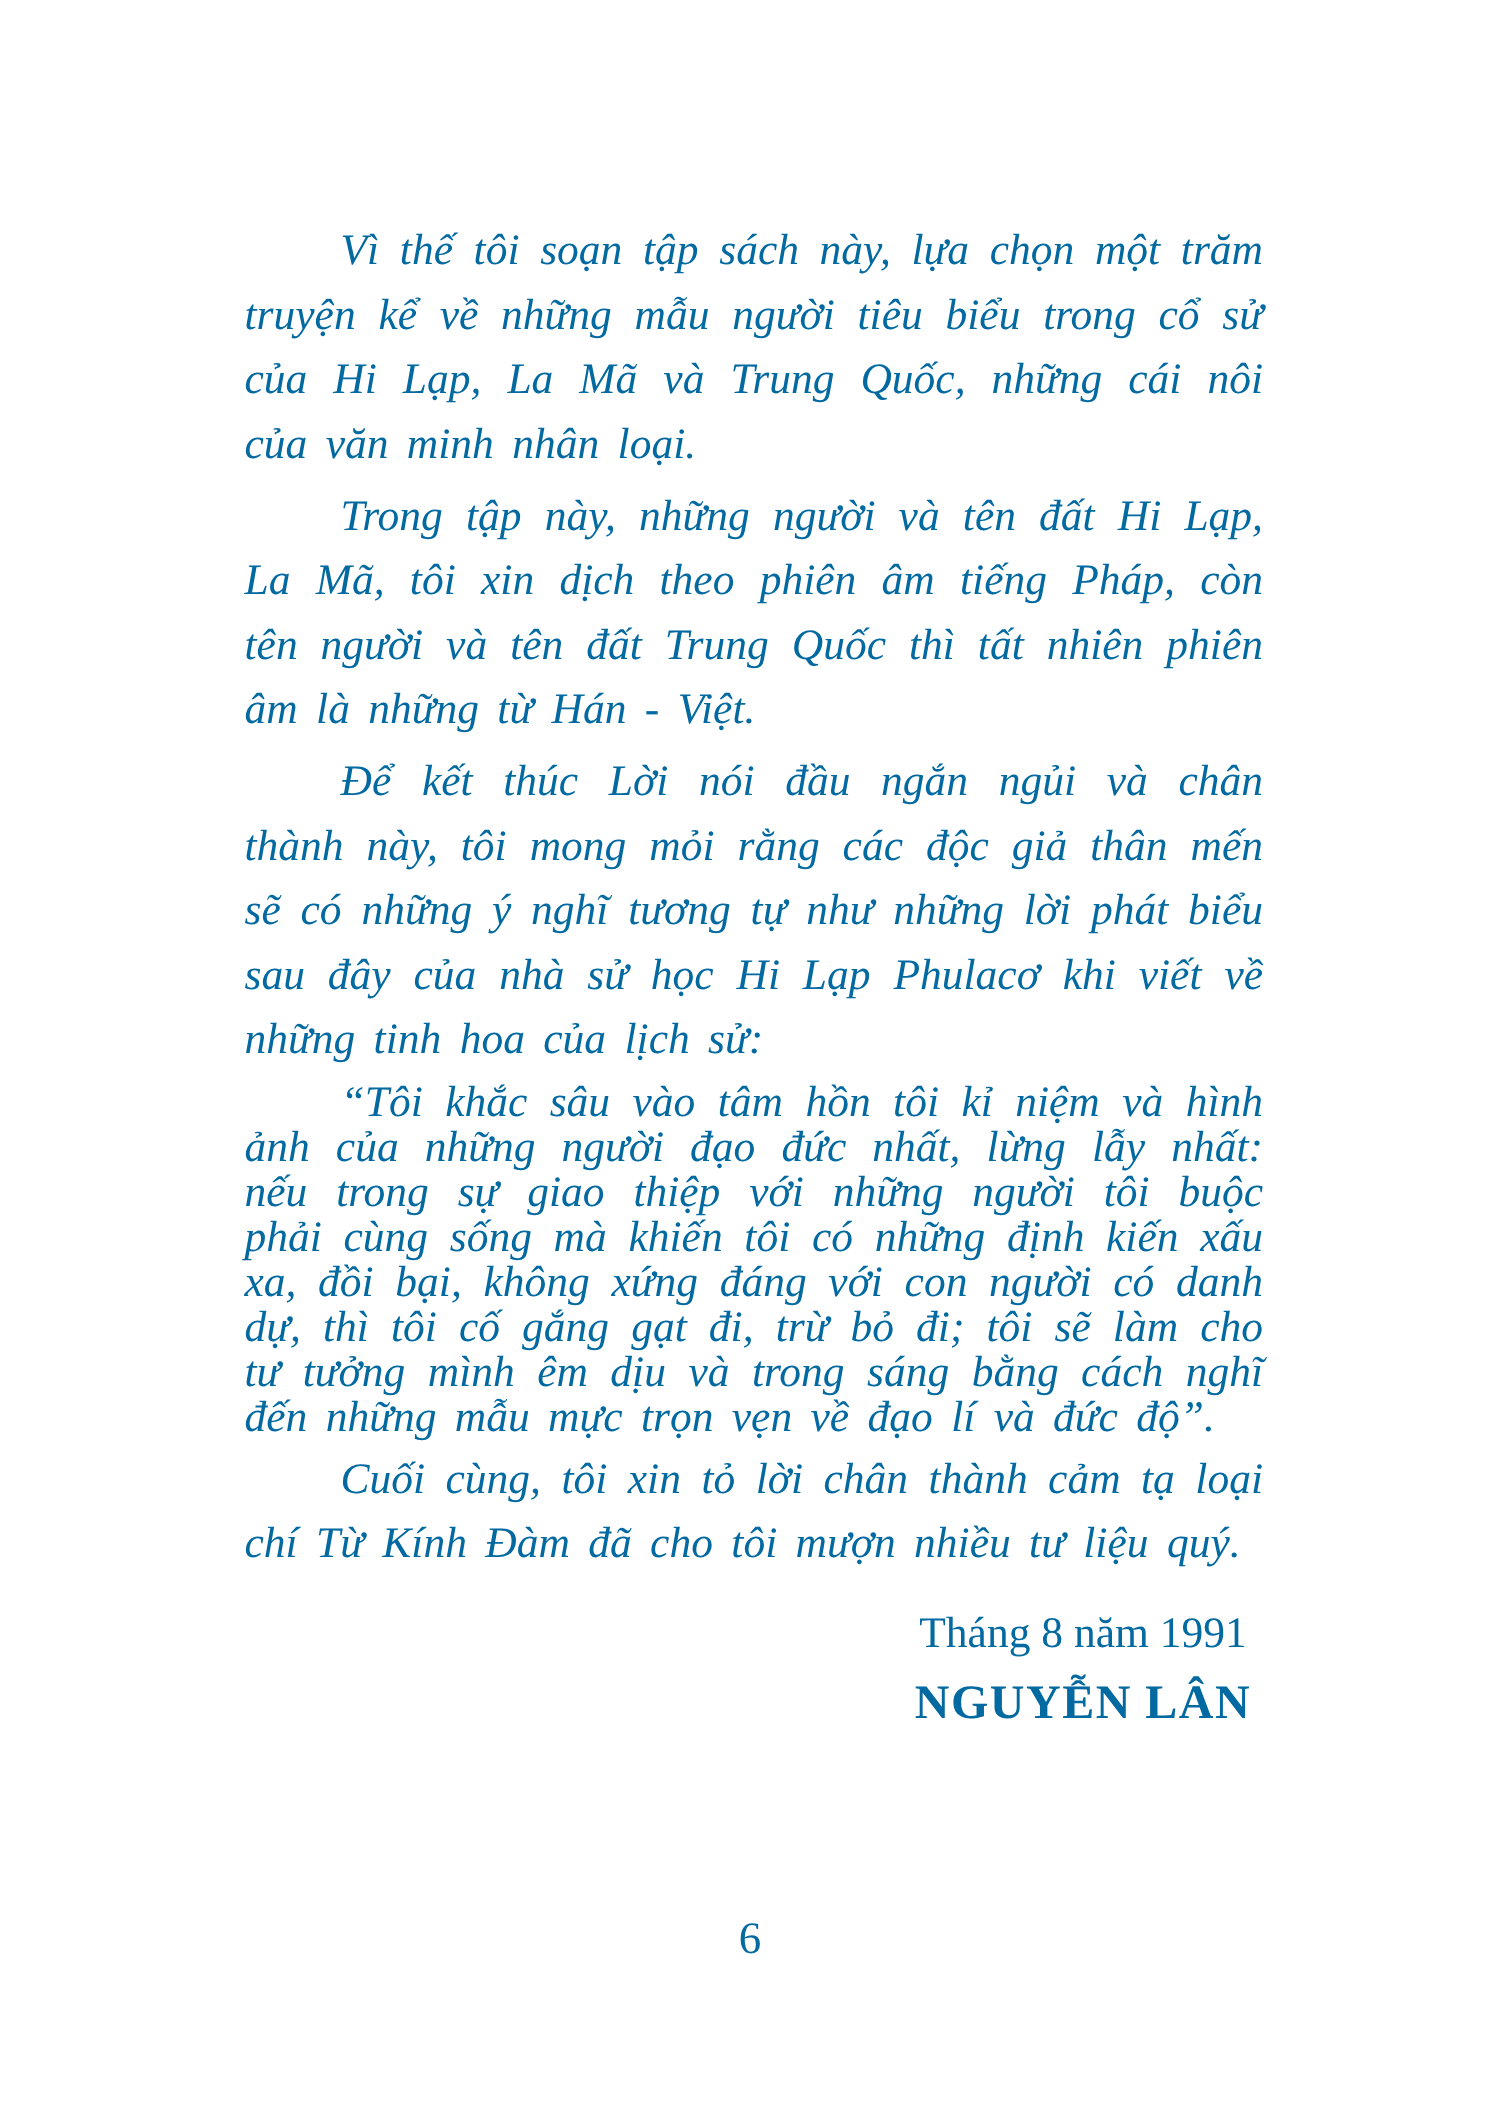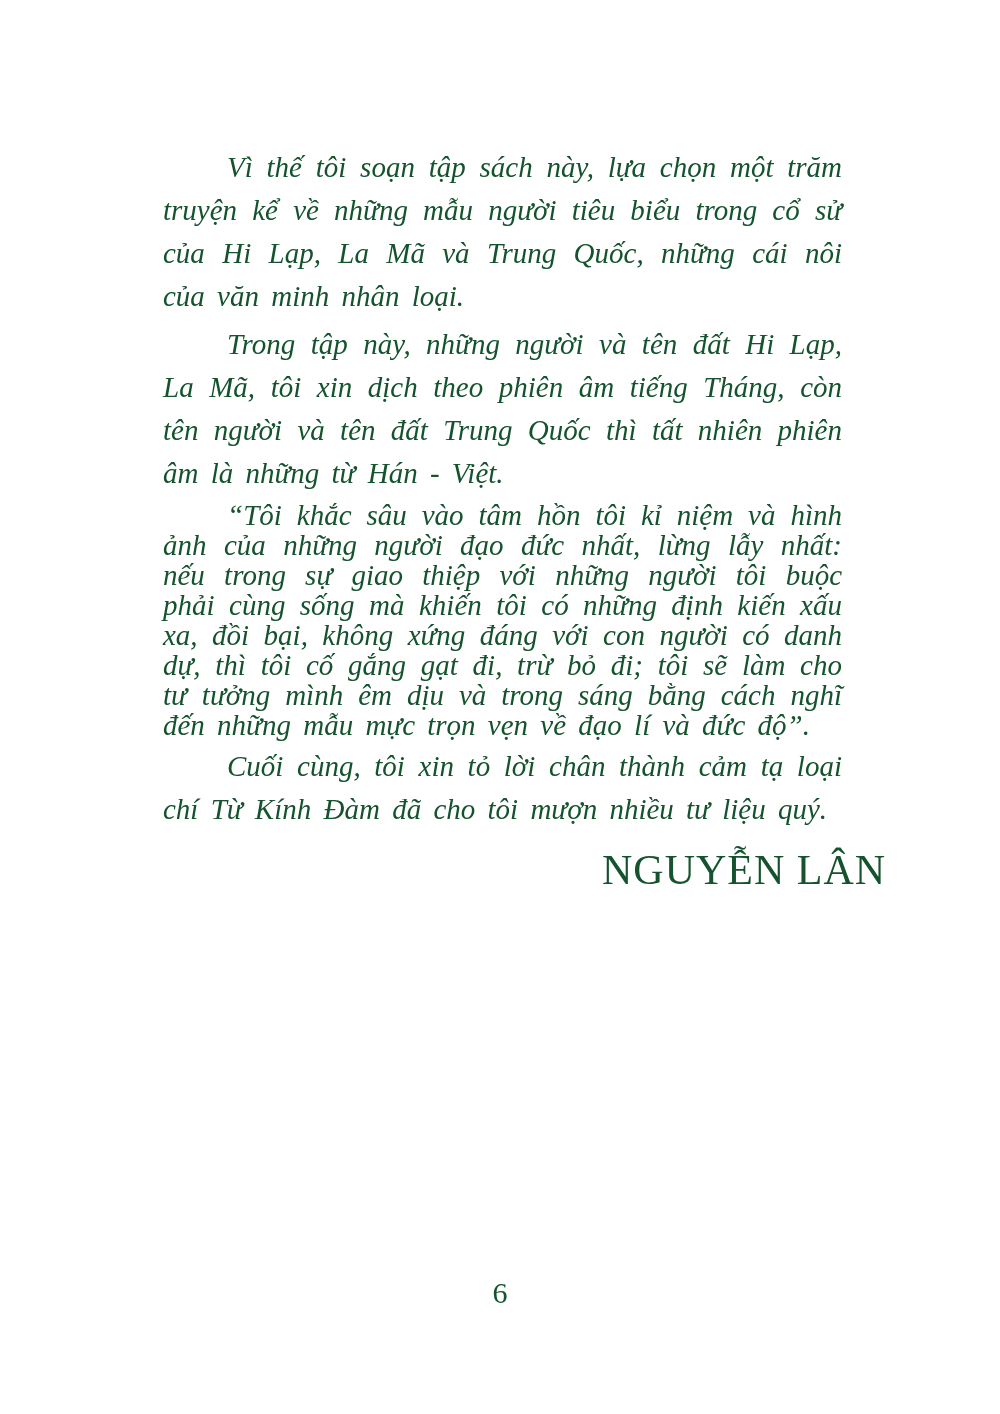--- a/index.html
+++ b/index.html
@@ -6,21 +6,21 @@
     margin: 0;
     padding: 0;
     background: #e9e9e9;
   }
   .page {
     position: relative;
     width: 1000px;
     height: 1414px;
     margin: 0 auto;
     background: #ffffff;
-    color: #14532d;
+    color: #0369a1;
     font-family: "Liberation Serif", serif;
     overflow: hidden;
   }
   .text-block {
     position: absolute;
     left: 163px;
     top: 146px;
     width: 679px;
   }
   .body-par {
@@ -40,42 +40,45 @@
     margin: 16px 0 0 auto;
     text-align: center;
     font-style: normal;
   }
   .signature .date-line {
     font-size: 29px;
     line-height: 44px;
     white-space: nowrap;
   }
   .signature .author-line {
-    font-size: 42px;
+    font-size: 32px;
     line-height: 46px;
     letter-spacing: 1px;
     white-space: nowrap;
+    font-weight: bold;
   }
   .page-number {
     position: absolute;
     top: 1276px;
     left: 0;
     width: 100%;
     text-align: center;
     font-size: 30px;
     line-height: 34px;
   }
 </style>
 </head>
 <body>
 
 <div class="page">
   <div class="text-block">
     <p class="body-par">Vì thế tôi soạn tập sách này, lựa chọn một trăm truyện kể về những mẫu người tiêu biểu trong cổ sử của Hi Lạp, La Mã và Trung Quốc, những cái nôi của văn minh nhân loại.</p>
-    <p class="body-par">Trong tập này, những người và tên đất Hi Lạp, La Mã, tôi xin dịch theo phiên âm tiếng Tháng, còn tên người và tên đất Trung Quốc thì tất nhiên phiên âm là những từ Hán - Việt.</p>
+    <p class="body-par">Trong tập này, những người và tên đất Hi Lạp, La Mã, tôi xin dịch theo phiên âm tiếng Pháp, còn tên người và tên đất Trung Quốc thì tất nhiên phiên âm là những từ Hán - Việt.</p>
+    <p class="body-par">Để kết thúc Lời nói đầu ngắn ngủi và chân thành này, tôi mong mỏi rằng các độc giả thân mến sẽ có những ý nghĩ tương tự như những lời phát biểu sau đây của nhà sử học Hi Lạp Phulacơ khi viết về những tinh hoa của lịch sử:</p>
     <p class="body-par quote-par">“Tôi khắc sâu vào tâm hồn tôi kỉ niệm và hình ảnh của những người đạo đức nhất, lừng lẫy nhất: nếu trong sự giao thiệp với những người tôi buộc phải cùng sống mà khiến tôi có những định kiến xấu xa, đồi bại, không xứng đáng với con người có danh dự, thì tôi cố gắng gạt đi, trừ bỏ đi; tôi sẽ làm cho tư tưởng mình êm dịu và trong sáng bằng cách nghĩ đến những mẫu mực trọn vẹn về đạo lí và đức độ”.</p>
     <p class="body-par">Cuối cùng, tôi xin tỏ lời chân thành cảm tạ loại chí Từ Kính Đàm đã cho tôi mượn nhiều tư liệu quý.</p>
     <div class="signature">
+      <div class="date-line">Tháng 8 năm 1991</div>
       <div class="author-line">NGUYỄN LÂN</div>
     </div>
   </div>
   <div class="page-number">6</div>
 </div>
 
 </body></html>

